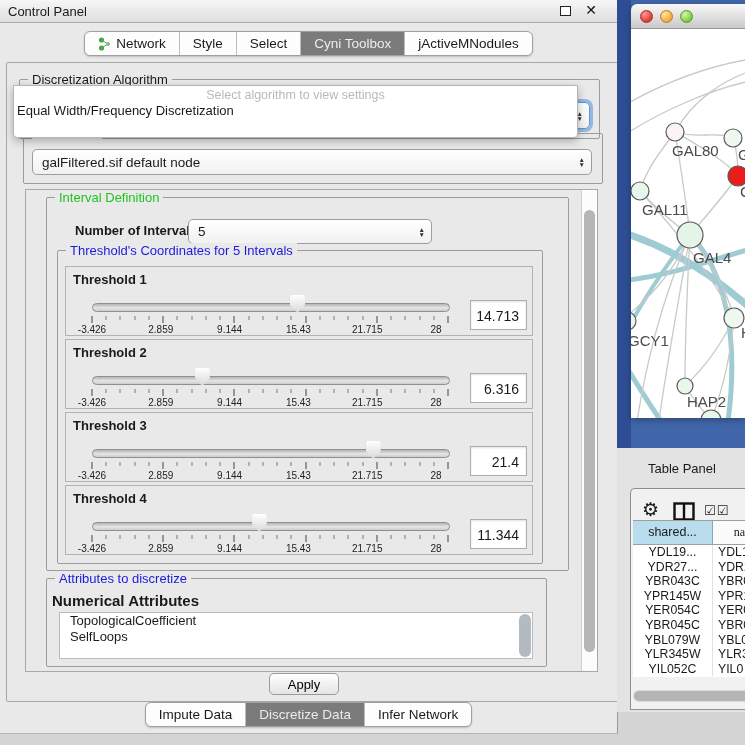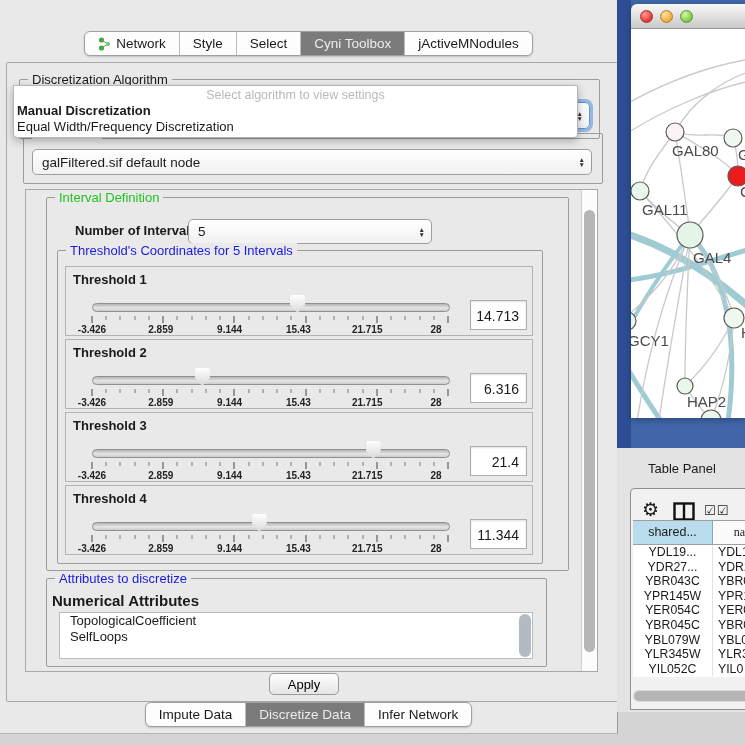--- a/index.html
+++ b/index.html
@@ -82,21 +82,21 @@
     border:1px solid #909090;border-radius:5px;}
   .thumb{position:absolute;top:28px;width:15px;height:18px;
     background:linear-gradient(#ffffff,#d8d8d8);
     clip-path:polygon(8% 0%,92% 0%,100% 12%,100% 55%,50% 100%,0% 55%,0% 12%);
     filter:drop-shadow(0 0 1px #777);}
   .ticks{position:absolute;left:26px;top:49px;width:356px;height:8px;}
   .tick{position:absolute;top:0;width:1px;background:#666;transform:translateX(-.5px);}
   .tick.major{height:7px;background:#444;}
   .tick.minor{height:4px;background:#7a7a7a;}
   .tick-labels{position:absolute;left:26px;top:57px;width:344px;height:12px;
-    font-size:10px;font-weight:bold;color:#222;}
+    font-size:10px;font-weight:normal;color:#222;}
   .tick-label{position:absolute;transform:translateX(-50%);white-space:nowrap;}
   .value-box{position:absolute;left:404px;top:33px;width:57px;height:30px;
     background:#fff;border:1px solid #adadad;font-size:14px;line-height:30px;
     text-align:right;padding-right:7px;box-sizing:border-box;
     box-shadow:inset 0 1px 2px rgba(0,0,0,.12);}
 
   .attr-group{left:20px;top:388px;width:499px;height:87px;}
   .attr-subtitle{position:absolute;left:5px;top:13px;font-weight:bold;font-size:15px;}
   .attr-list{position:absolute;left:12px;top:33px;width:474px;height:47px;
     background:#fff;border:1px solid #bbb;overflow:hidden;box-sizing:border-box;}
@@ -147,20 +147,25 @@
     background:#dcdcdc;border-radius:6px 0 0 6px;}
   .hthumb{position:absolute;left:1px;top:1px;right:0;height:10px;
     background:#b5b5b5;border-radius:5px 0 0 5px;}
 </style>
 </head>
 <body>
 
 <div class="stage">
 
   <section class="control-panel">
+    <header class="cp-titlebar">
+      <span class="cp-title">Control Panel</span>
+      <span class="float-icon"></span>
+      <span class="close-icon">✕</span>
+    </header>
 
     <nav class="tabrow top-tabs">
       <div class="tabstrip" id="top-tabs">
           <div class="tab">
             <svg width="13" height="14">
               <path d="M3.5 3 L10 7 L3.5 11" stroke="#8a8a8a" fill="none"></path>
               <circle cx="3.5" cy="3" r="2.6" fill="#46a846"></circle>
               <circle cx="3.5" cy="11" r="2.6" fill="#46a846"></circle>
               <circle cx="10" cy="7" r="2.1" fill="#79c479"></circle>
             </svg>
@@ -188,21 +193,20 @@
         <div class="combo focus algo-combo">
           <span class="stepper">
               <span>▲</span>
               <span>▼</span>
             </span>
         </div>
       </div>
 
       <div class="popup">
         <div class="popup-hint">Select algorithm to view settings</div>
-        <div class="popup-item bold">Manual Discretization</div>
         <div class="popup-item">Equal Width/Frequency Discretization</div>
       </div>
 
       <div class="group tabledata-group">
         <span class="group-title">Table Data</span>
         <div class="combo td-combo">
           <span>galFiltered.sif default node</span>
           <span class="stepper">
               <span>▲</span>
               <span>▼</span>

